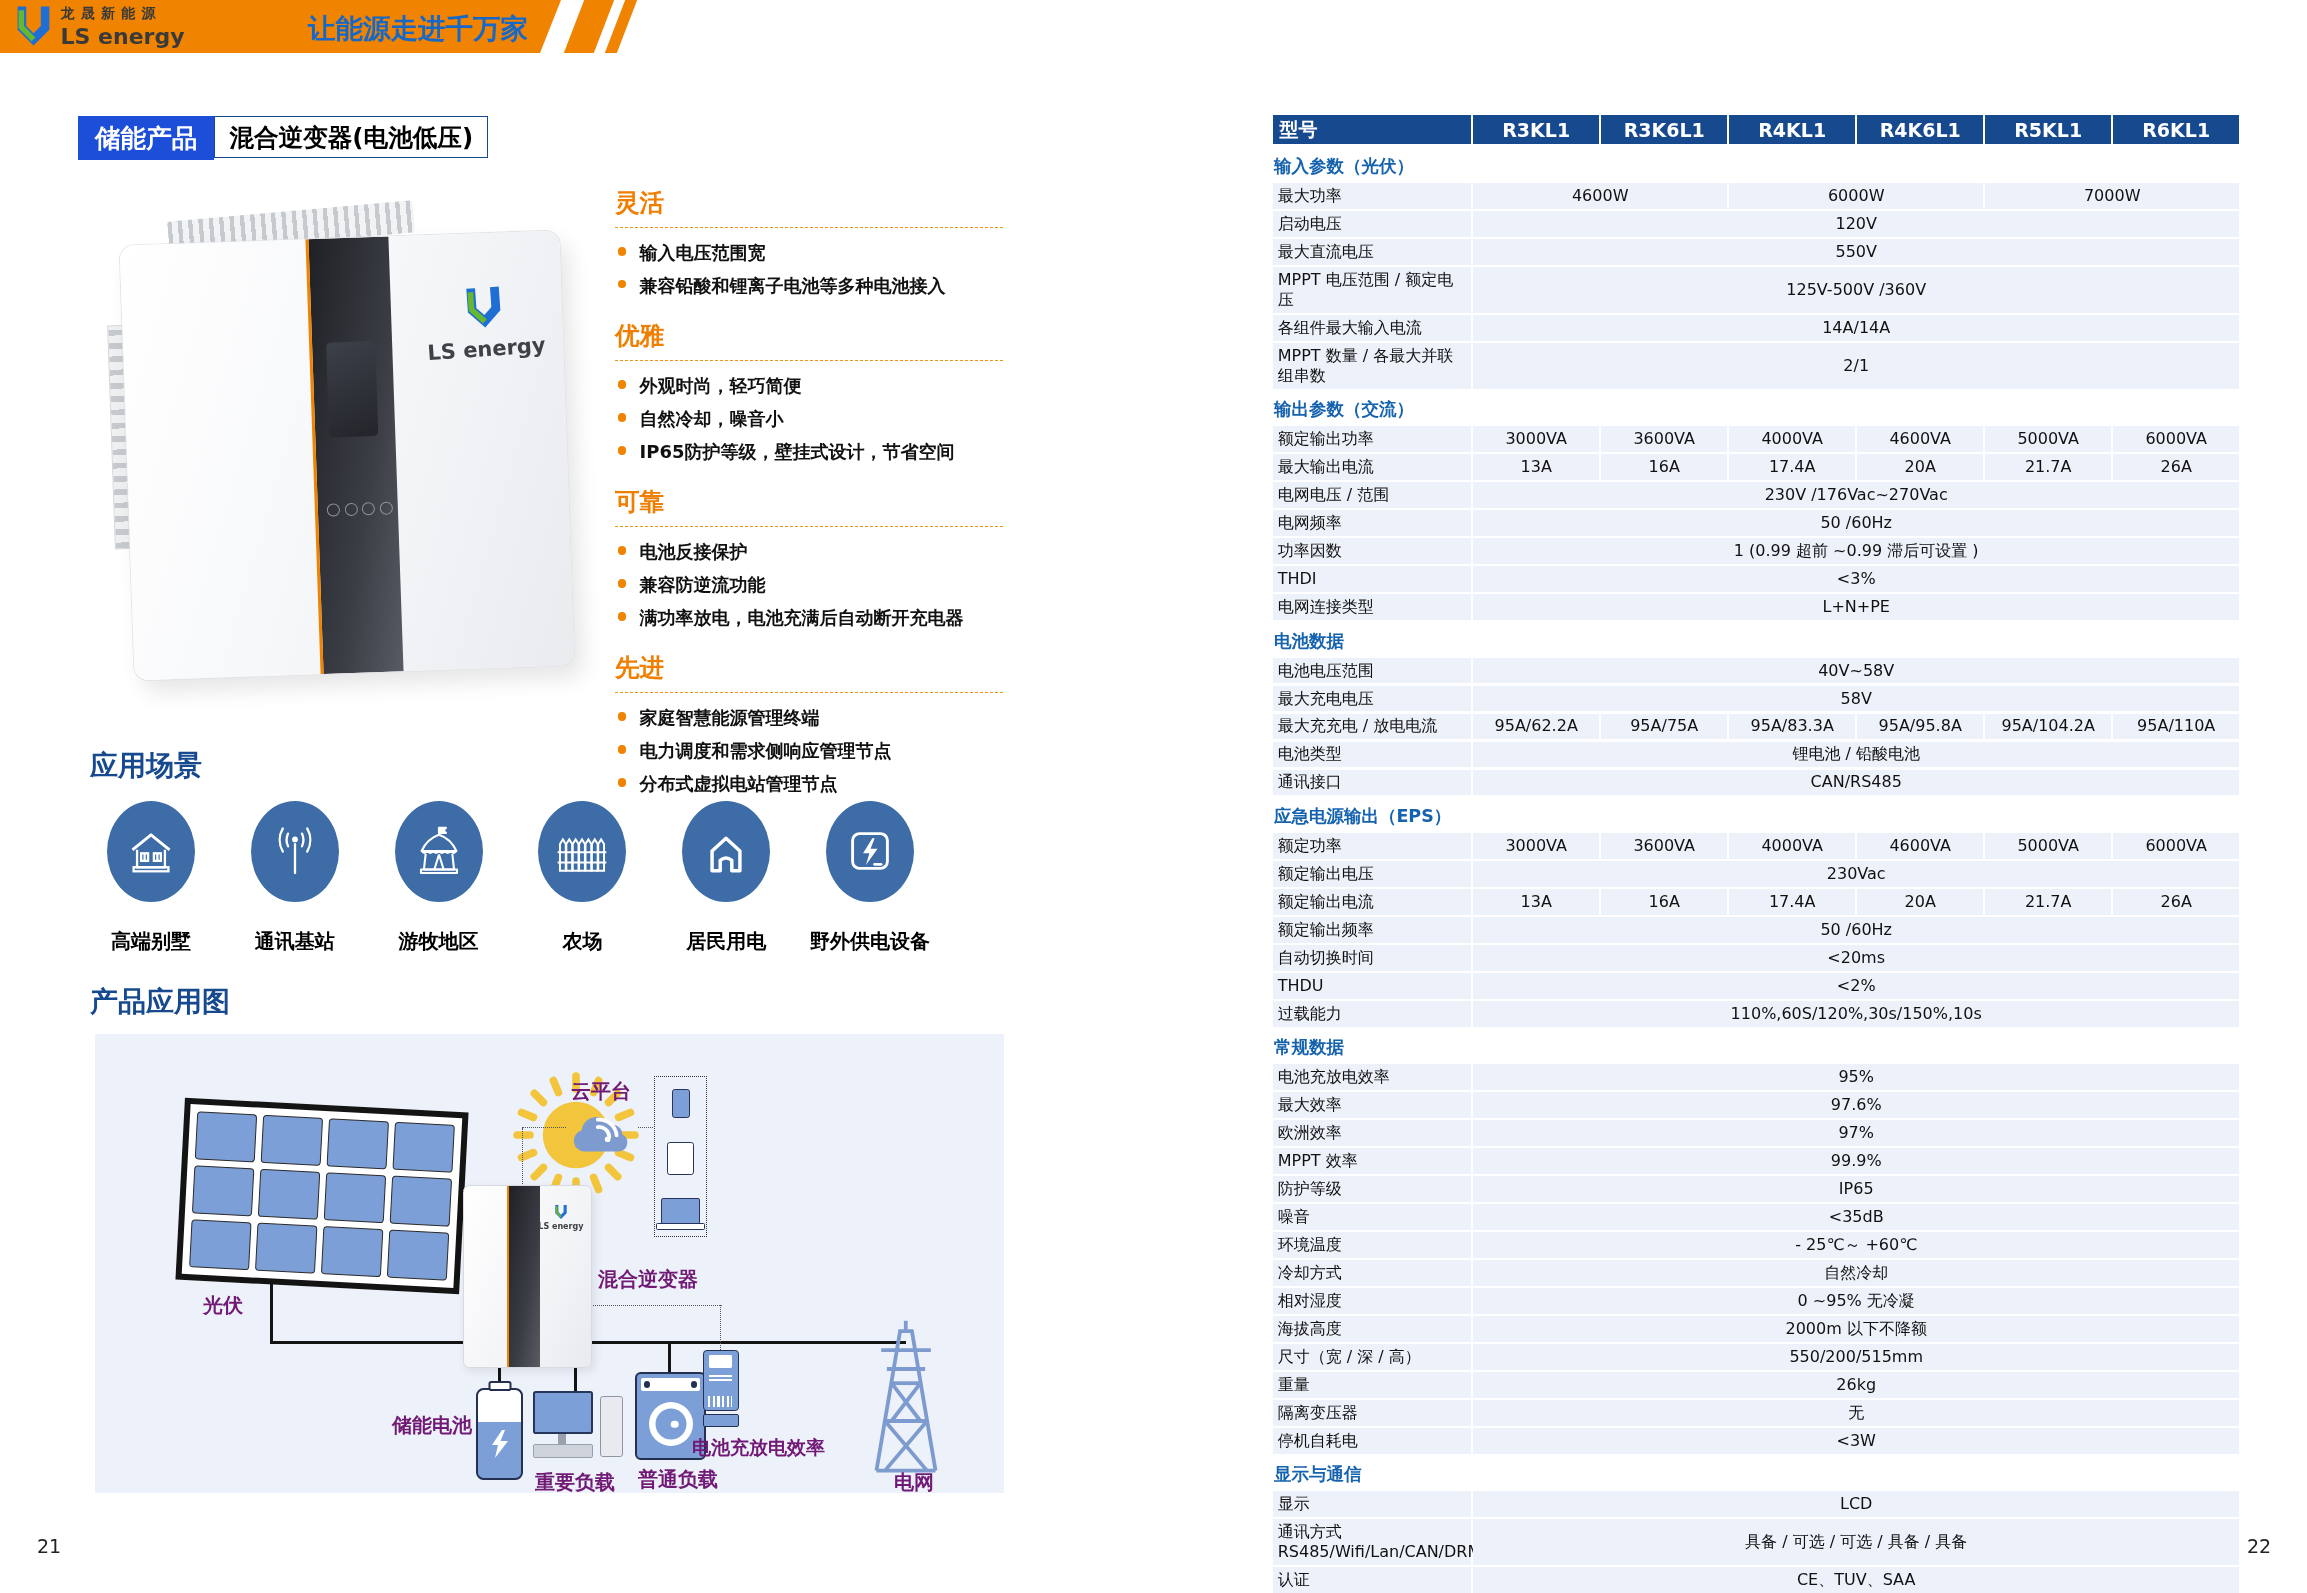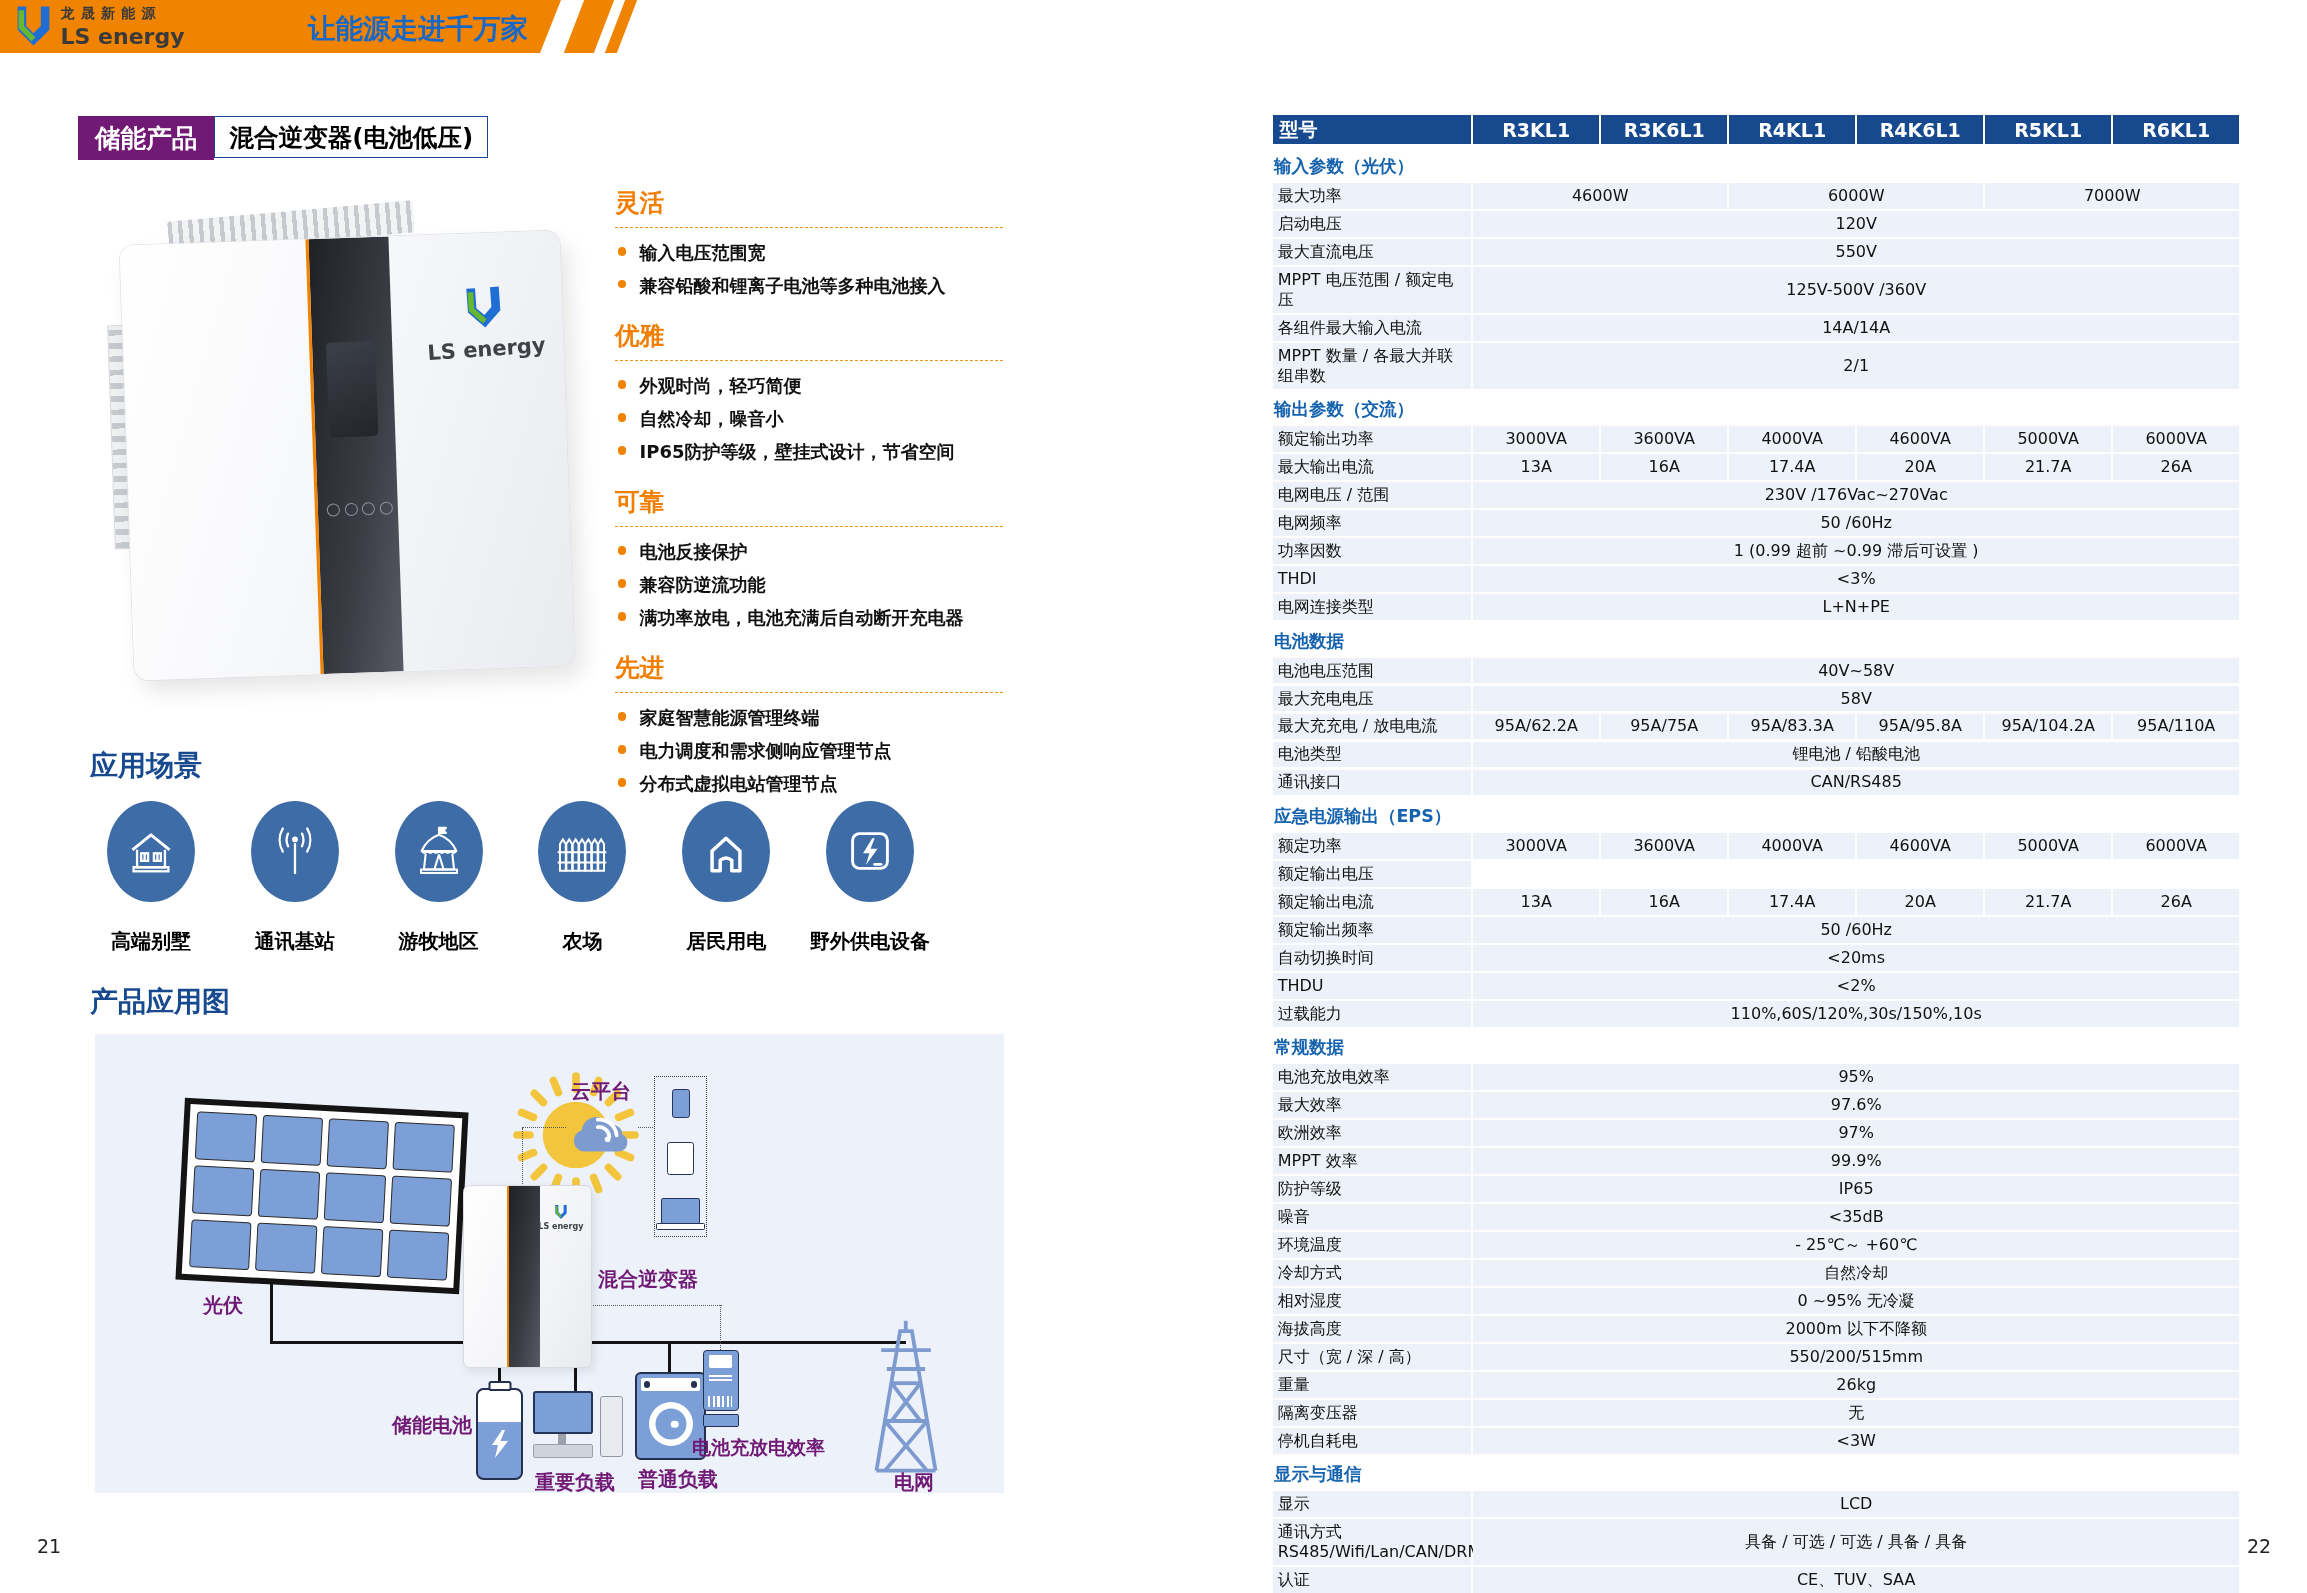--- a/index.html
+++ b/index.html
@@ -12,21 +12,21 @@
   .stripe{position:absolute;top:0;height:53px;background:#F08300;transform:skewX(-21deg);}
   .stripe1{left:574px;width:30px;}
   .stripe2{left:615px;width:12.3px;}
   .logo{position:absolute;left:14px;top:3.8px;display:flex;gap:7.6px;align-items:center;}
   .logo-texts .cn{font-size:14px;font-weight:bold;color:#3a3a3a;letter-spacing:6.2px;white-space:nowrap;}
   .logo-texts .en{font-size:22px;font-weight:bold;color:#3a3a3a;margin-top:0.9px;}
   .slogan{position:absolute;left:308px;top:11.4px;font-size:27.5px;font-weight:bold;color:#1668c8;white-space:nowrap;}
 
   
   .title-row{position:absolute;left:78px;top:116px;display:flex;align-items:stretch;}
-  .cat-box{background:#701a75;color:#fff;font-size:25.6px;font-weight:bold;padding:0 17px;
+  .cat-box{background:#1d4ed8;color:#fff;font-size:25.6px;font-weight:bold;padding:0 17px;
            height:44px;display:flex;align-items:center;}
   .prod-box{border:1.9px solid #17498F;background:#fff;font-size:24.6px;font-weight:bold;color:#000;
             padding:0 14px;height:40px;display:flex;align-items:center;white-space:nowrap;}
 
   
   .product-fig{position:absolute;left:97px;top:204px;width:506px;height:502px;}
   .pf-fins-top{position:absolute;left:71px;top:6.6px;width:246px;height:32px;transform:rotate(-5deg);
                background:repeating-linear-gradient(90deg,#c6c9cd 0 4.3px,#f2f3f5 4.3px 10.4px);border-radius:2.8px;}
   .pf-fins-left{position:absolute;left:14px;top:121px;width:26.5px;height:222px;transform:rotate(-2deg);
                 background:repeating-linear-gradient(0deg,#c6c9cd 0 5.7px,#eef0f2 5.7px 13.3px);border:0.9px solid #d5d7da;}
@@ -583,20 +583,21 @@
         <div class="t-label">额定功率</div>
         <div class="t-cell" style="grid-column: span 1;">3000VA</div>
         <div class="t-cell" style="grid-column: span 1;">3600VA</div>
         <div class="t-cell" style="grid-column: span 1;">4000VA</div>
         <div class="t-cell" style="grid-column: span 1;">4600VA</div>
         <div class="t-cell" style="grid-column: span 1;">5000VA</div>
         <div class="t-cell" style="grid-column: span 1;">6000VA</div>
       </div>
       <div class="t-row">
         <div class="t-label">额定输出电压</div>
+        <div class="t-cell" style="grid-column: span 6;">230Vac</div>
       </div>
       <div class="t-row">
         <div class="t-label">额定输出电流</div>
         <div class="t-cell" style="grid-column: span 1;">13A</div>
         <div class="t-cell" style="grid-column: span 1;">16A</div>
         <div class="t-cell" style="grid-column: span 1;">17.4A</div>
         <div class="t-cell" style="grid-column: span 1;">20A</div>
         <div class="t-cell" style="grid-column: span 1;">21.7A</div>
         <div class="t-cell" style="grid-column: span 1;">26A</div>
       </div>

